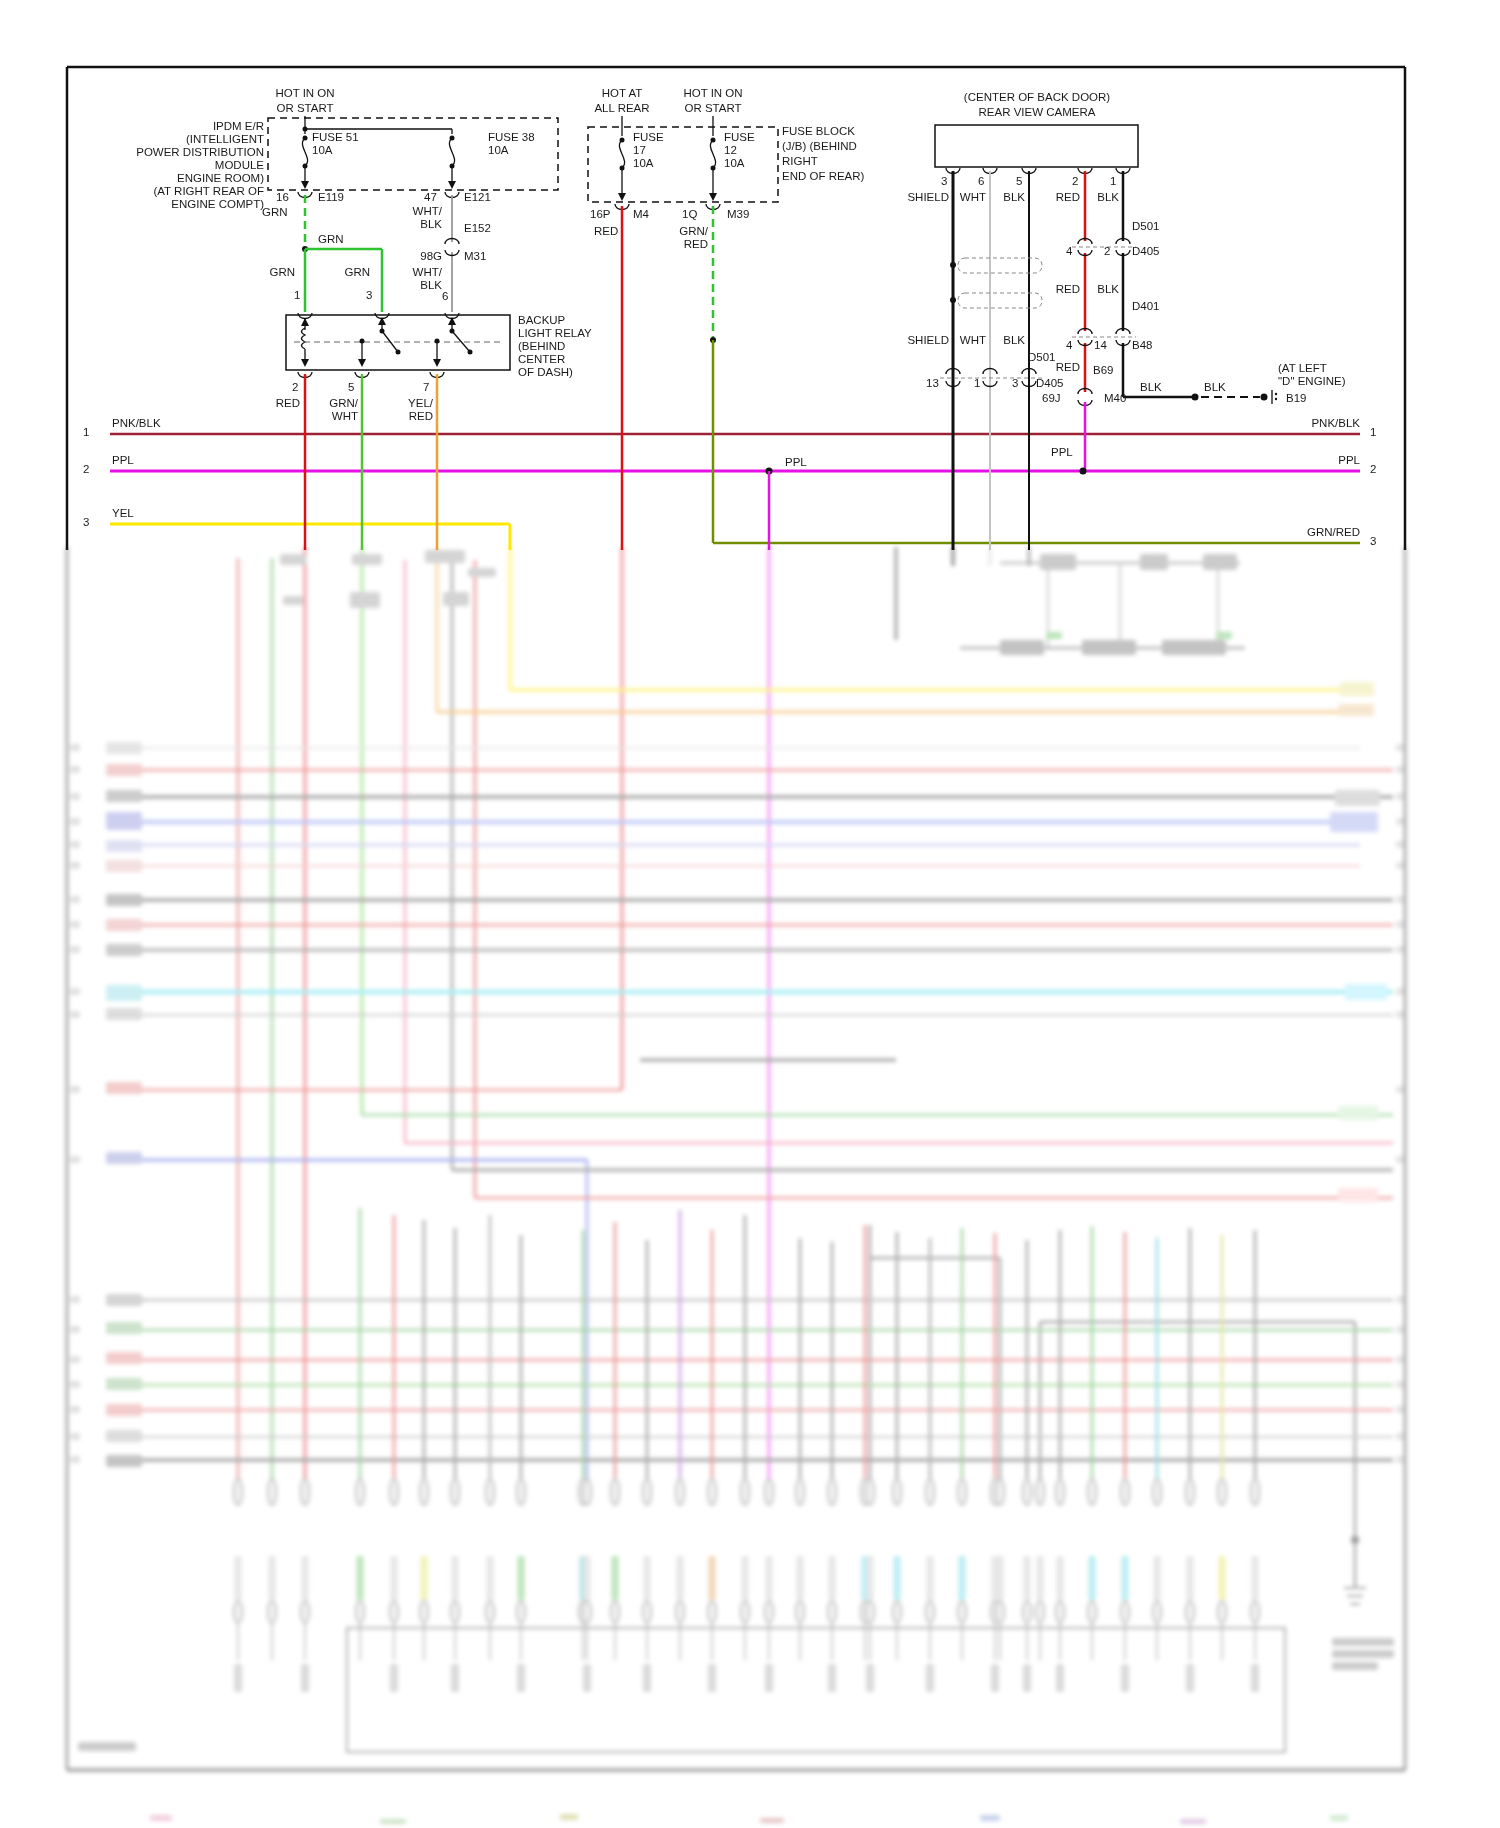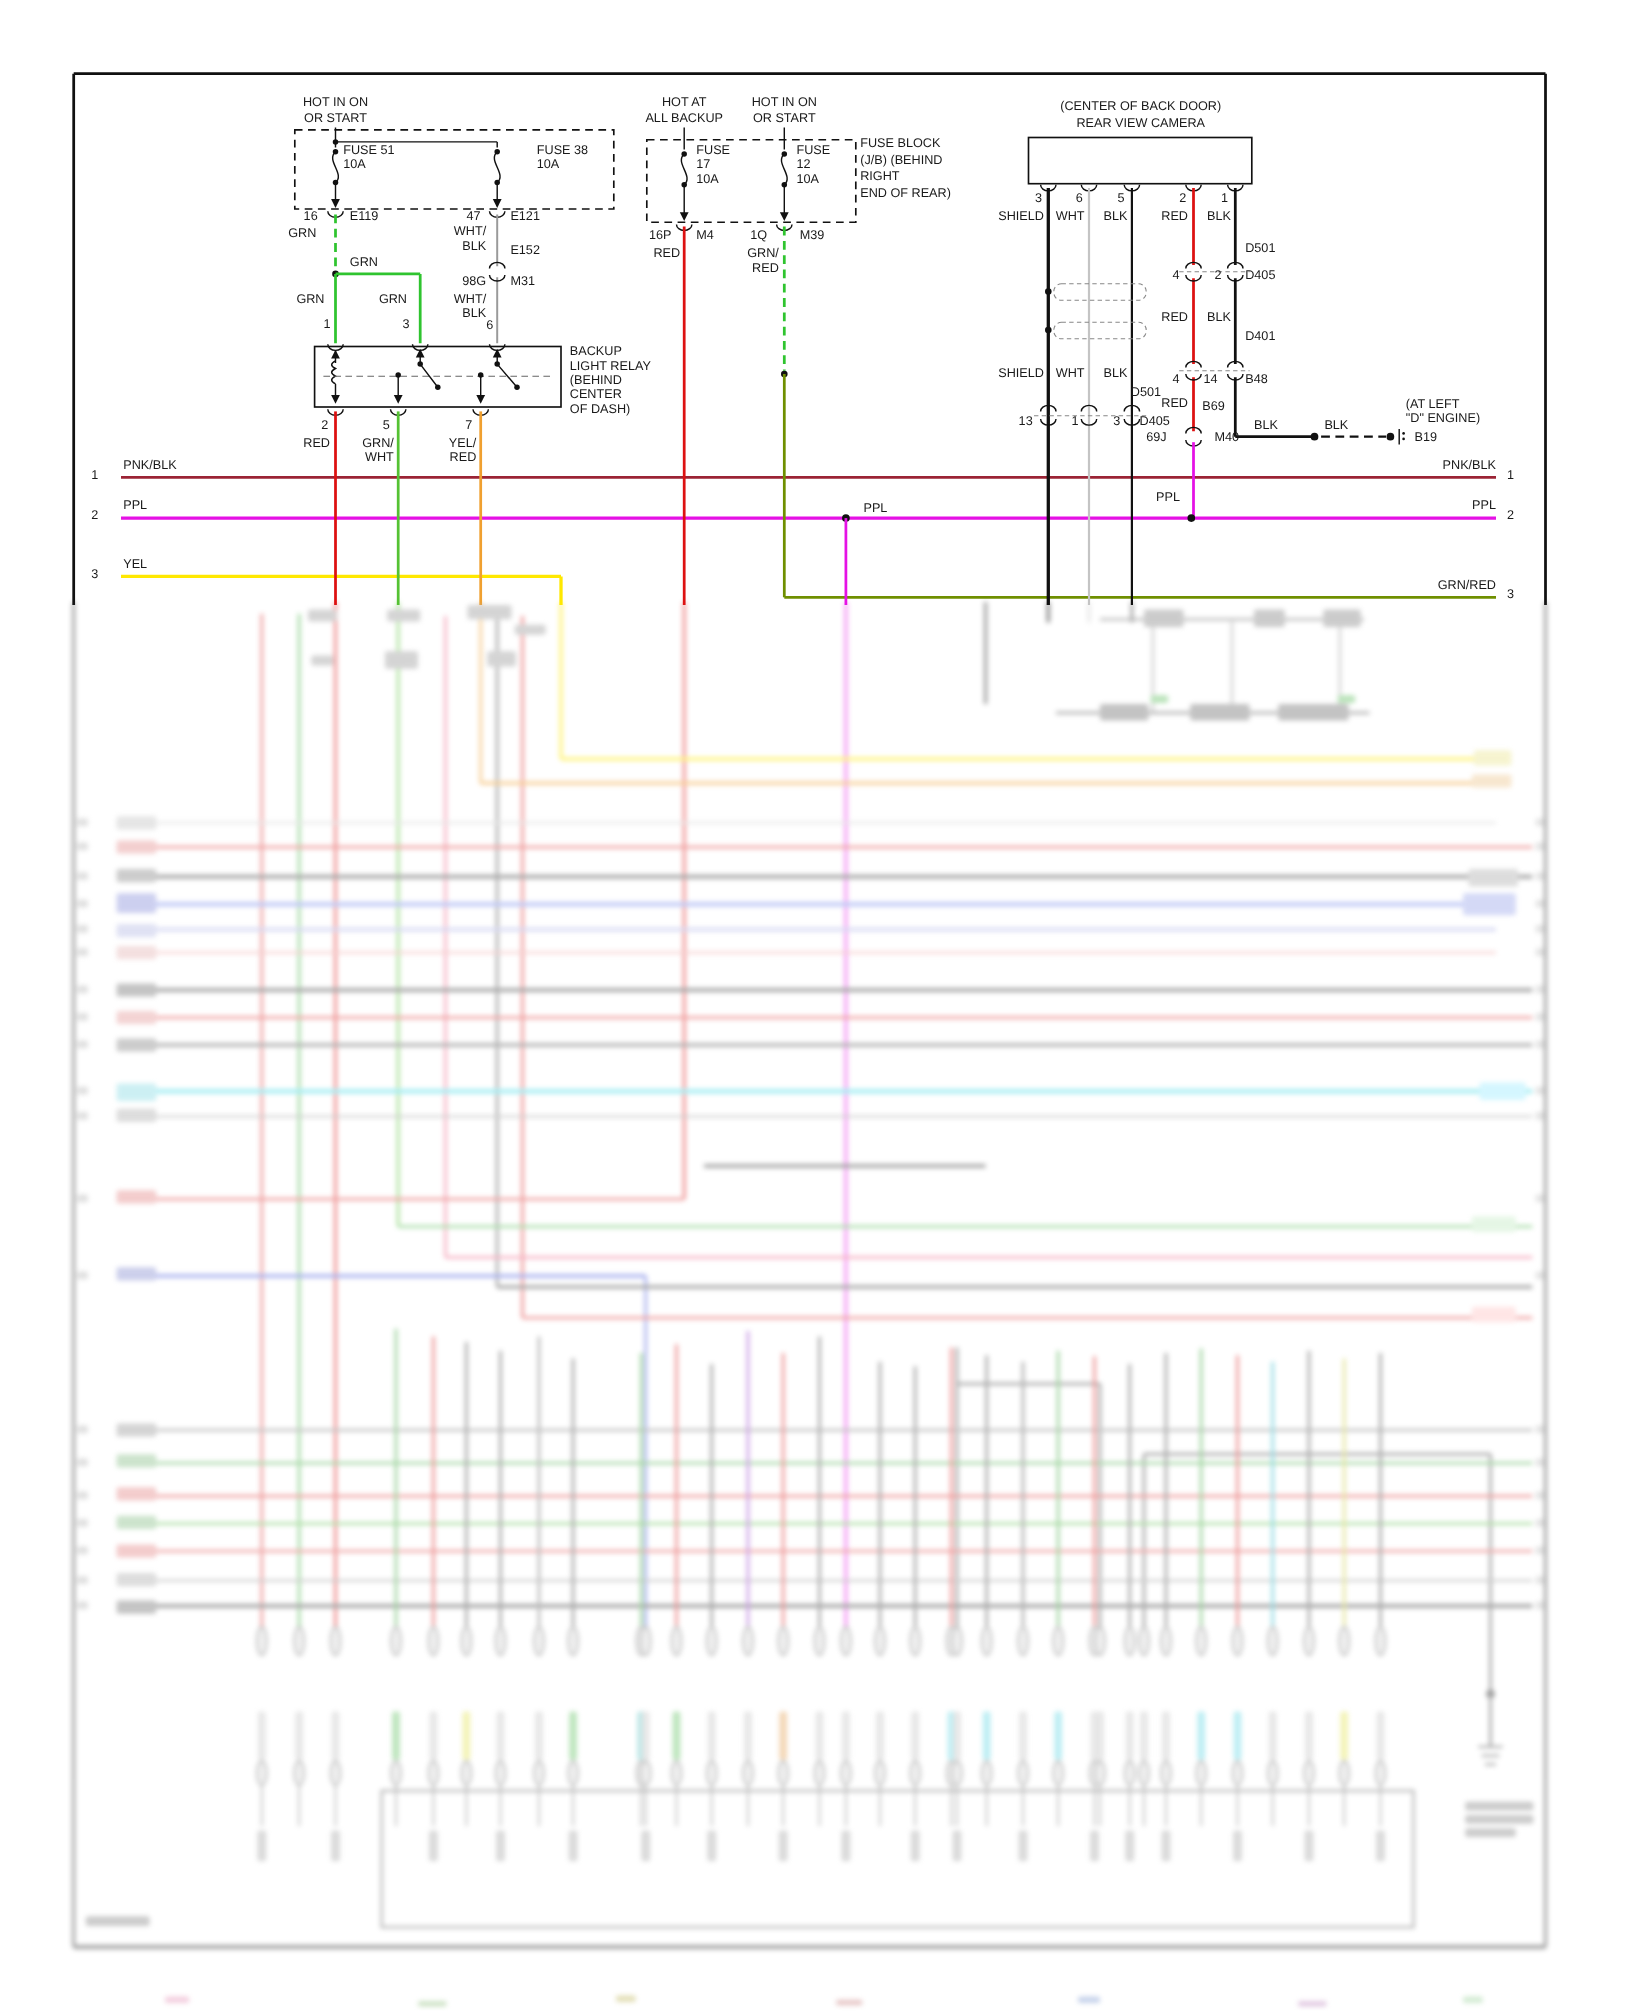--- a/index.html
+++ b/index.html
@@ -134,20 +134,27 @@
         <circle cx="1276" cy="399" r="1.2" fill="#111"></circle>
 
       <circle cx="769" cy="471" r="3.5" fill="#111"></circle>
       <circle cx="1083" cy="471" r="3.5" fill="#111"></circle>
       <path d="M769,471 V550" stroke="var(--purple)" stroke-width="2.5" fill="none"></path>
     </g>
   </svg>
 
   <div class="lbl c lh15" style="left:259px;top:86px;width:92px">HOT IN ON
 OR START</div>
+  <div class="lbl r" style="left:118px;top:120px;width:146px">IPDM E/R
+(INTELLIGENT
+POWER DISTRIBUTION
+MODULE
+ENGINE ROOM)
+(AT RIGHT REAR OF
+ENGINE COMPT)</div>
   <div class="lbl" style="left:312px;top:131px">FUSE 51
 10A</div>
   <div class="lbl" style="left:488px;top:131px">FUSE 38
 10A</div>
   <div class="lbl" style="left:276px;top:191px">16</div>
   <div class="lbl" style="left:318px;top:191px">E119</div>
   <div class="lbl" style="left:262px;top:206px">GRN</div>
   <div class="lbl" style="left:318px;top:233px">GRN</div>
   <div class="lbl r" style="left:255px;top:266px;width:40px">GRN</div>
   <div class="lbl" style="left:294px;top:289px">1</div>
@@ -172,21 +179,21 @@
   <div class="lbl" style="left:292px;top:381px">2</div>
   <div class="lbl r" style="left:260px;top:397px;width:40px">RED</div>
   <div class="lbl" style="left:348px;top:381px">5</div>
   <div class="lbl r" style="left:318px;top:397px;width:40px">GRN/
 WHT</div>
   <div class="lbl" style="left:423px;top:381px">7</div>
   <div class="lbl r" style="left:393px;top:397px;width:40px">YEL/
 RED</div>
 
   <div class="lbl c lh15" style="left:576px;top:86px;width:92px">HOT AT
-ALL BACKUP</div>
+ALL REAR</div>
   <div class="lbl c lh15" style="left:667px;top:86px;width:92px">HOT IN ON
 OR START</div>
   <div class="lbl" style="left:633px;top:131px">FUSE
 17
 10A</div>
   <div class="lbl" style="left:724px;top:131px">FUSE
 12
 10A</div>
   <div class="lbl lh15" style="left:782px;top:124px">FUSE BLOCK
 (J/B) (BEHIND

